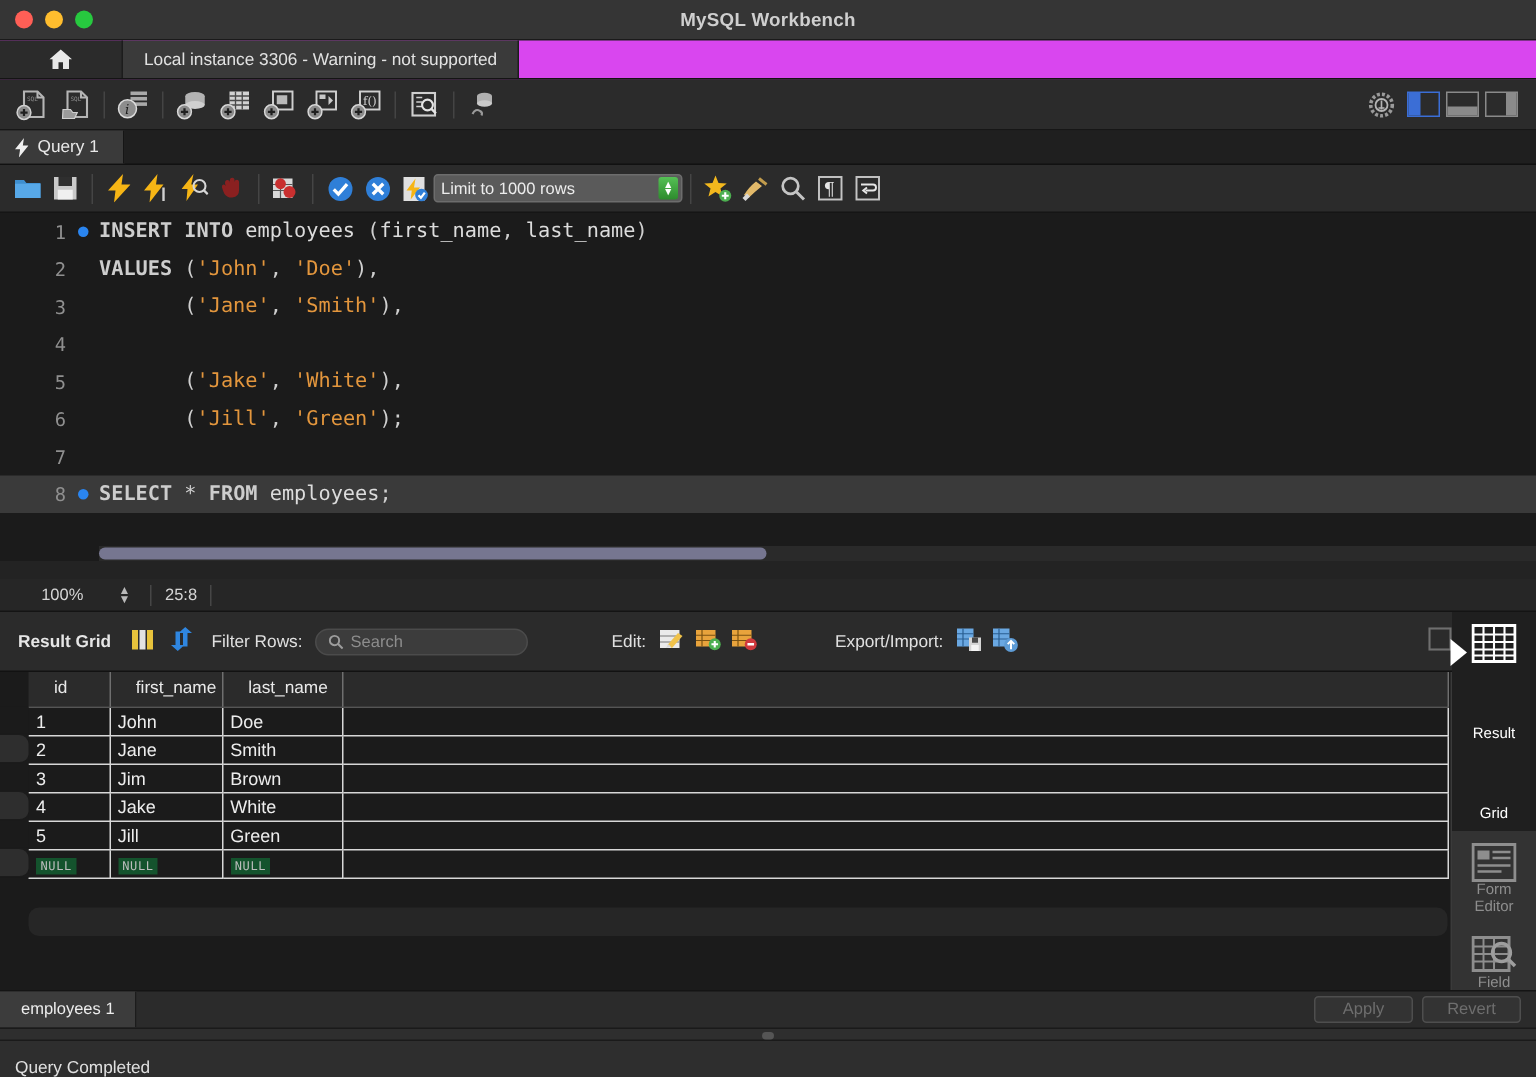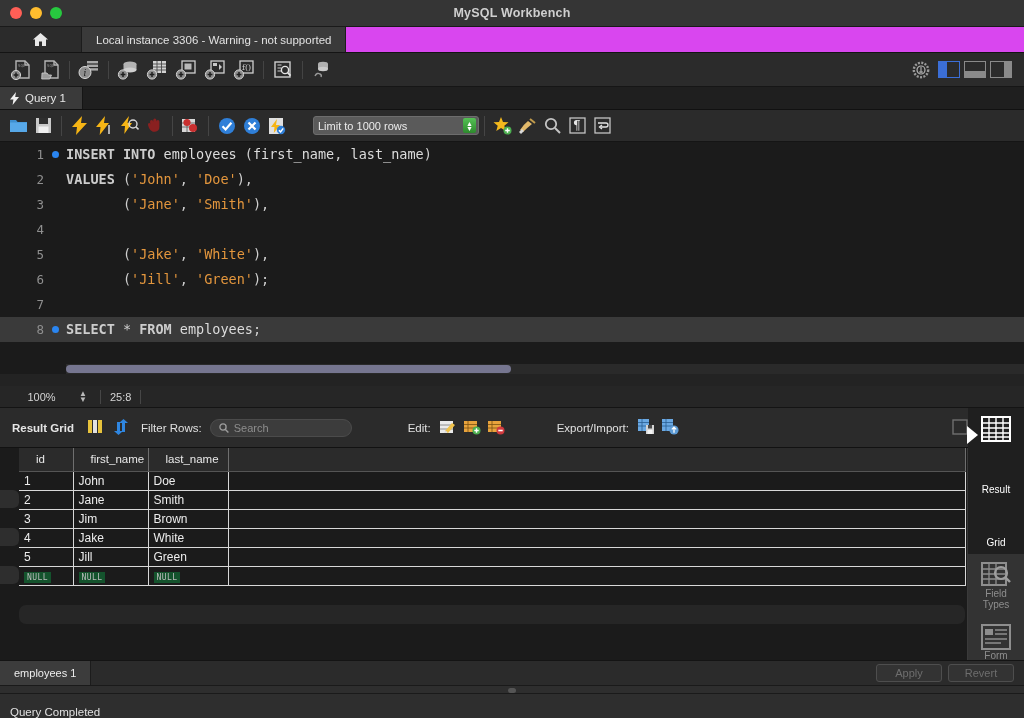--- a/index.html
+++ b/index.html
@@ -77,21 +77,21 @@
 
   
   .edtoolbar {
     position: absolute; top: 110px; left: 0; width: 1024px; height: 32px;
     background: #2b2b2b; border-bottom: 1px solid #151515;
     display: flex; align-items: center; padding-left: 6px;
   }
   .ed-icon { width: 25px; height: 24px; display: flex; align-items: center; justify-content: center; }
   .ed-sep { width: 1px; height: 20px; background: #454545; margin: 0 5px; }
   .limitbox {
-    margin-left: 24px; width: 166px; height: 19px;
+    margin-left: 0; width: 166px; height: 19px;
     background: #5a5a5a; border: 1px solid #6d6d6d; border-radius: 3px;
     display: flex; align-items: center; padding: 0 4px;
     color: #ececec; font-size: 11px; position: relative;
   }
   .limit-stepper {
     position: absolute; right: 2px; top: 1px; width: 13px; height: 15px;
     background: linear-gradient(#55c055, #2d8b2d); border-radius: 2px;
     display: flex; flex-direction: column; align-items: center;
     justify-content: center; line-height: 5px; font-size: 7px; color: #fff;
   }
@@ -688,37 +688,37 @@
       <svg width="30" height="26" viewBox="0 0 30 26">
         <rect x="1" y="1" width="28" height="24" fill="none" stroke="#ffffff" stroke-width="2"></rect>
         <path d="M1 7 h28 M1 12 h28 M1 17 h28 M1 21 h28 M8 1 v24 M15 1 v24 M22 1 v24" stroke="#ffffff" stroke-width="1.4"></path>
       </svg>
       <span>Result</span>
       <span>Grid</span>
     </div>
 
     <div class="rs-item">
       <svg width="30" height="26" viewBox="0 0 30 26">
+        <rect x="1" y="1" width="28" height="24" fill="none" stroke="#8e8e8e" stroke-width="2"></rect>
+        <rect x="4" y="5" width="8" height="6" fill="#8e8e8e"></rect>
+        <path d="M14 6 h12 M14 10 h12 M4 15 h22 M4 19 h16" stroke="#8e8e8e" stroke-width="1.6"></path>
+      </svg>
+      <span>Form</span>
+      <span>Editor</span>
+    </div>
+
+    <div class="rs-item">
+      <svg width="30" height="26" viewBox="0 0 30 26">
         <rect x="1" y="1" width="24" height="22" fill="none" stroke="#8e8e8e" stroke-width="2"></rect>
         <path d="M1 7 h24 M1 12 h24 M1 17 h24 M8 1 v22 M15 1 v22" stroke="#8e8e8e" stroke-width="1.3"></path>
         <circle cx="20" cy="11" r="6" fill="none" stroke="#9e9e9e" stroke-width="2.2"></circle>
         <path d="M24.5 15.5 L29 20" stroke="#9e9e9e" stroke-width="2.4"></path>
       </svg>
       <span>Field</span>
       <span>Types</span>
-    </div>
-
-    <div class="rs-item">
-      <svg width="30" height="26" viewBox="0 0 30 26">
-        <rect x="1" y="1" width="28" height="24" fill="none" stroke="#8e8e8e" stroke-width="2"></rect>
-        <rect x="4" y="5" width="8" height="6" fill="#8e8e8e"></rect>
-        <path d="M14 6 h12 M14 10 h12 M4 15 h22 M4 19 h16" stroke="#8e8e8e" stroke-width="1.6"></path>
-      </svg>
-      <span>Form</span>
-      <span>Editor</span>
     </div>
 
     <div class="rs-item">
       <svg width="26" height="30" viewBox="0 0 26 30">
         <path d="M3 11 L13 2 L23 11" fill="none" stroke="#9b9b9b" stroke-width="3.4"></path>
         <path d="M3 18 L13 28 L23 18" fill="none" stroke="#e4e4e4" stroke-width="3.4"></path>
       </svg>
     </div>
   </div>
 

